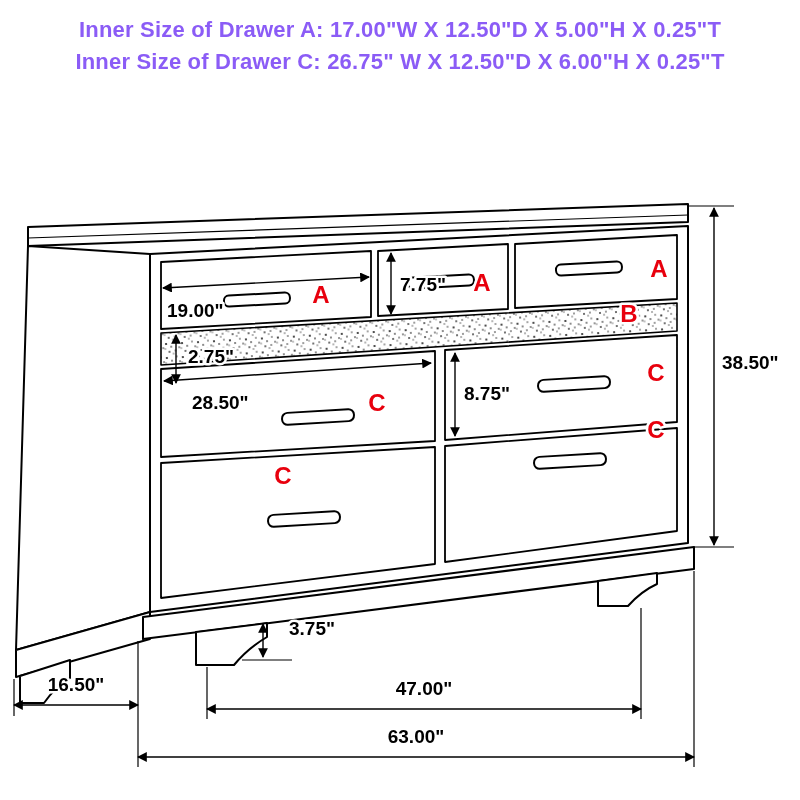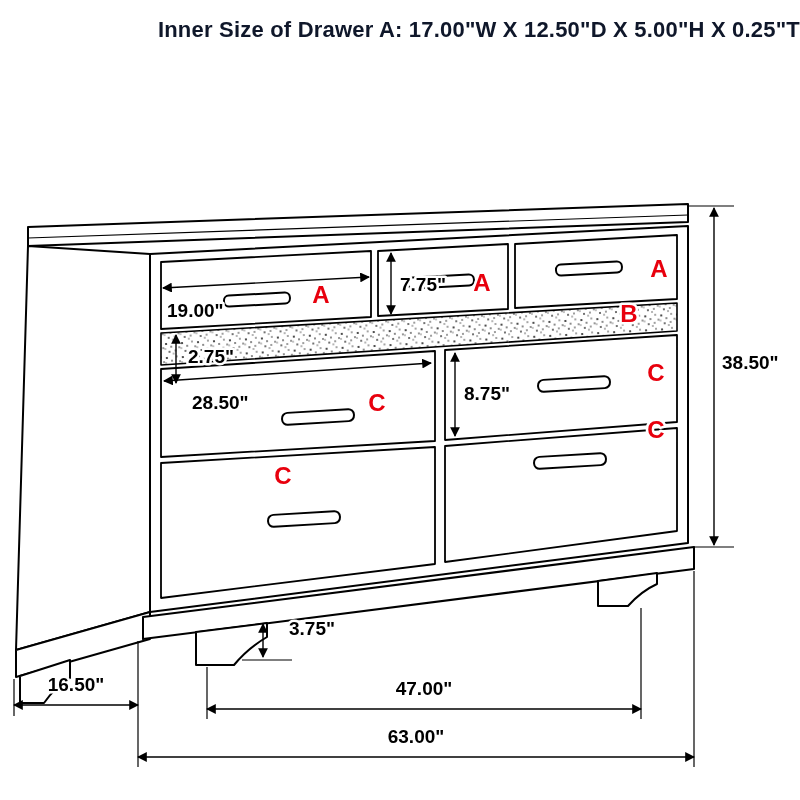--- a/index.html
+++ b/index.html
@@ -1,37 +1,38 @@
 <!DOCTYPE html>
 <html><head>
 <meta charset="utf-8">
 <style>
   * { margin:0; padding:0; box-sizing:border-box; }
   html,body { width:800px; height:800px; background:#ffffff; font-family:"Liberation Sans", sans-serif; }
   body { position:relative; overflow:hidden; }
   .header { position:absolute; top:14px; left:0; width:800px; text-align:center; }
-  .spec-line { font-size:22px; font-weight:bold; color:#0f172a; line-height:32px; letter-spacing:0.2px;text-align:right; }
+  .spec-line { font-size:22px; font-weight:bold; color:#8b5cf6; line-height:32px; letter-spacing:0.2px; }
   svg.diagram { position:absolute; top:0; left:0; }
   .outline   { fill:#ffffff; stroke:#000; stroke-width:2; stroke-linejoin:round; }
   .drawer    { fill:#ffffff; stroke:#000; stroke-width:1.8; stroke-linejoin:round; }
   .strip     { stroke:#000; stroke-width:1.6; stroke-linejoin:round; }
   .thin      { stroke:#000; stroke-width:1.2; fill:none; }
   .handle    { fill:#ffffff; stroke:#000; stroke-width:2; }
   .dimline   { stroke:#000; stroke-width:1.4; fill:none; }
   .extline   { stroke:#000; stroke-width:1.2; fill:none; }
   .dim-label { font-size:19px; font-weight:bold; fill:#000;
                paint-order:stroke; stroke:#fff; stroke-width:5px; stroke-linejoin:round; }
   .drawer-letter { font-size:24px; font-weight:bold; text-anchor:middle;
                paint-order:stroke; stroke:#fff; stroke-width:5px; stroke-linejoin:round; }
 </style>
 </head>
 <body>
 
 <div class="header">
   <div class="spec-line">Inner Size of Drawer A: 17.00"W X 12.50"D X 5.00"H X 0.25"T</div>
+  <div class="spec-line">Inner Size of Drawer C: 26.75" W X 12.50"D X 6.00"H X 0.25"T</div>
 </div>
 
 <svg class="diagram" width="800" height="800" viewBox="0 0 800 800">
   <defs>
     <marker id="arw" viewBox="0 0 10 10" refX="9" refY="5" markerWidth="7" markerHeight="7" orient="auto-start-reverse">
       <path d="M0,0 L10,5 L0,10 Z" fill="#000"></path>
     </marker>
     <pattern id="speckle" width="16" height="14" patternUnits="userSpaceOnUse" patternTransform="rotate(-3.3)">
       <rect width="16" height="14" fill="#ffffff"></rect>
       <circle cx="2" cy="3" r="1.1" fill="#222"></circle>

